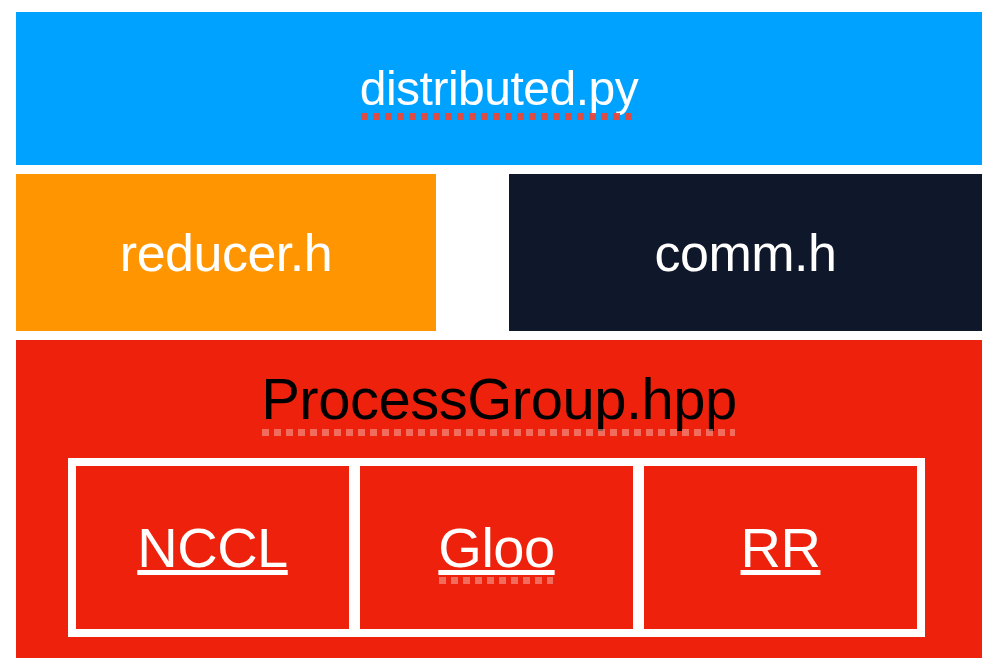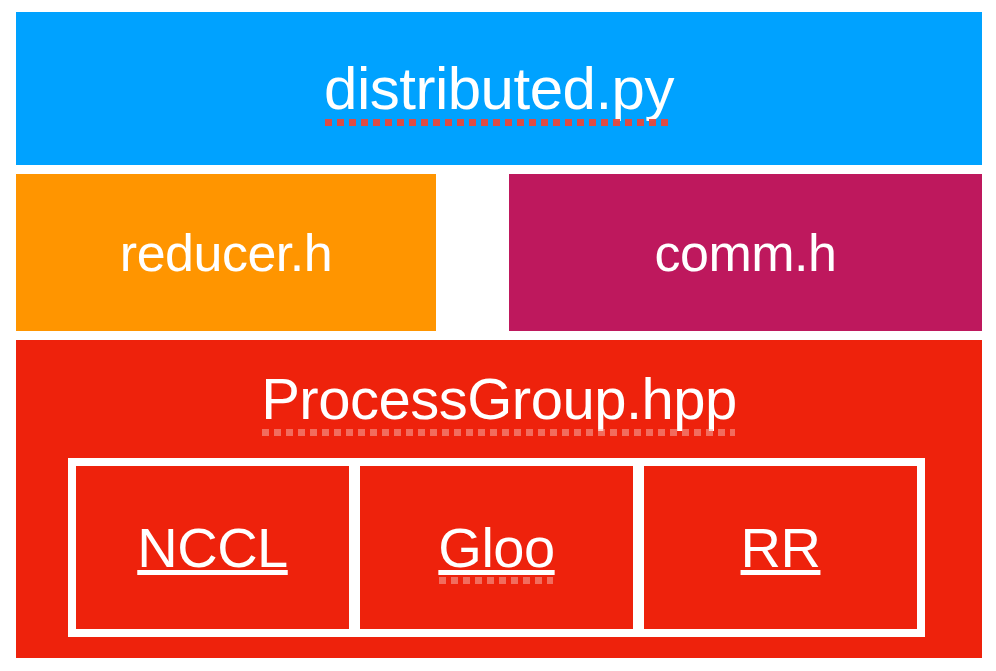--- a/index.html
+++ b/index.html
@@ -26,46 +26,46 @@
     position: relative;
     white-space: nowrap;
     letter-spacing: -0.5px;
     line-height: 1;
   }
   
   .box-blue {
     left: 16px; top: 12px;
     width: 966px; height: 153px;
     background: #00A2FF;
-    font-size: 60px;
+    font-size: 48px;
   }
   .box-orange-left {
     left: 16px; top: 174px;
     width: 420px; height: 157px;
     background: #FF9500;
     font-size: 52px;
   }
   .box-orange-right {
     left: 509px; top: 174px;
     width: 473px; height: 157px;
-    background: #be185d;
+    background: #0f172a;
     font-size: 52px;
   }
   .box-red {
     left: 16px; top: 340px;
     width: 966px; height: 318px;
     background: #EE220C;
     display: block;
   }
   .red-title-row {
     height: 118px;
     display: flex;
     align-items: center;
     justify-content: center;
-    color: #ffffff;
+    color: #000000;
     font-size: 58px;
   }
   
   .frame {
     position: absolute;
     left: 52px; top: 118px;
     width: 857px; height: 179px;
     background: #ffffff;
     box-sizing: border-box;
     padding: 8px;

